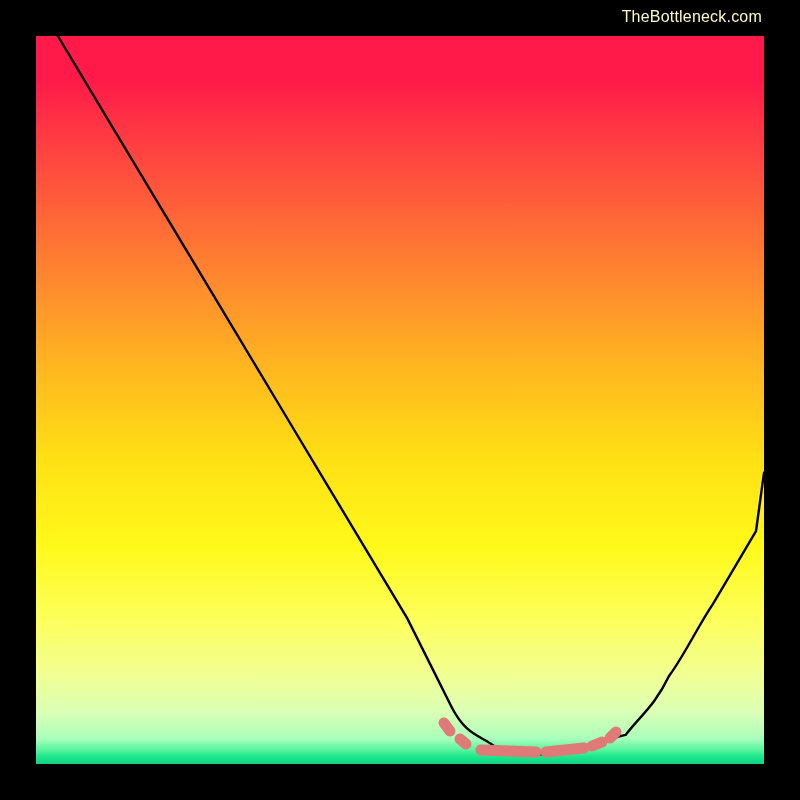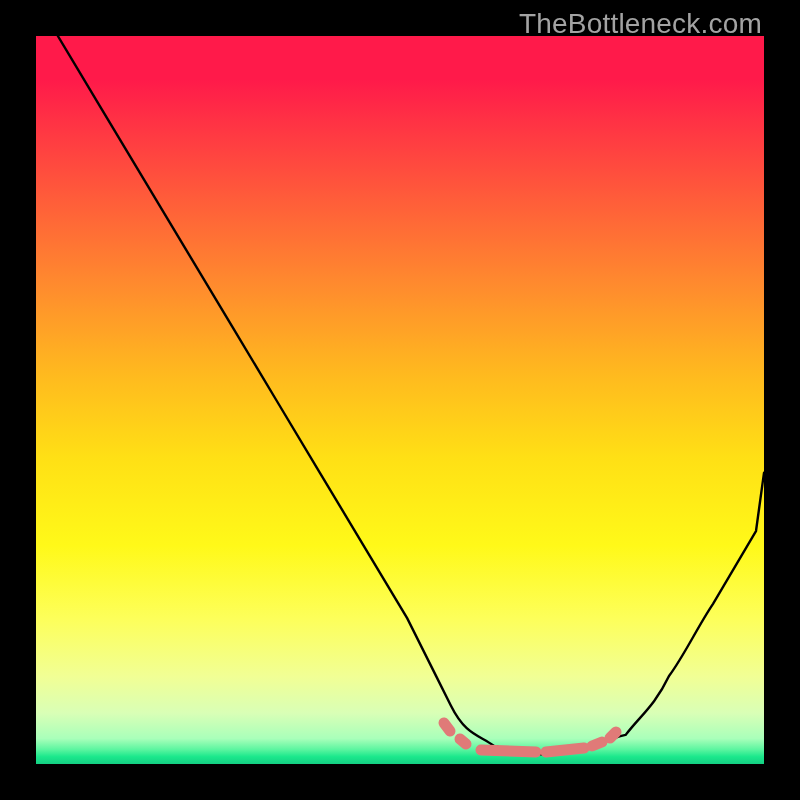--- a/index.html
+++ b/index.html
@@ -46,22 +46,22 @@
     );
   }
   .curve-svg {
     position: absolute;
     inset: 0;
   }
   .attribution {
     position: absolute;
     top: 8px;
     right: 38px;
-    color: #a3a3a3;
-    font-size: 28px;
+    color: #fef9c3;
+    font-size: 16px;
     letter-spacing: 0.2px;
   }
 </style>
 </head>
 <body>
 
 <div class="stage">
 
   <div class="attribution">TheBottleneck.com</div>
 

